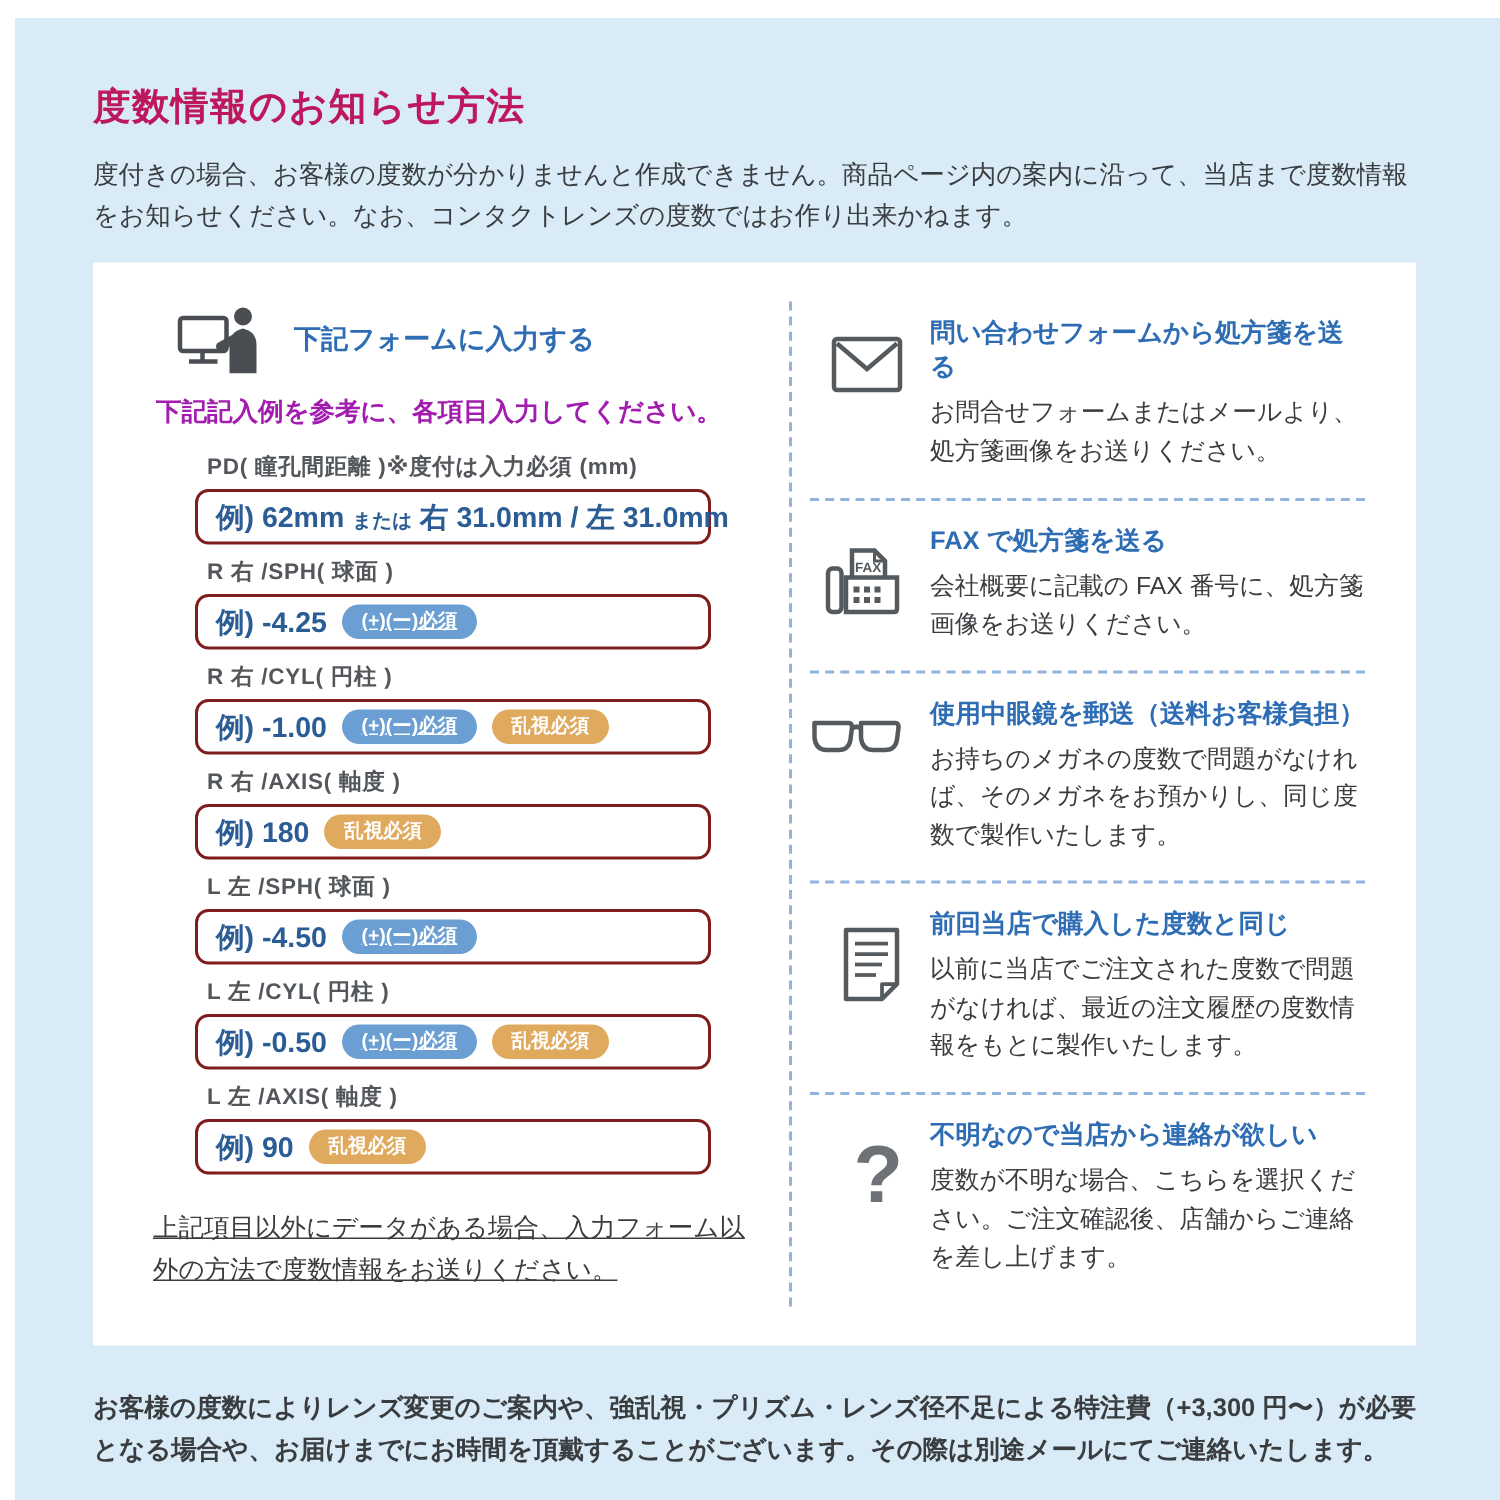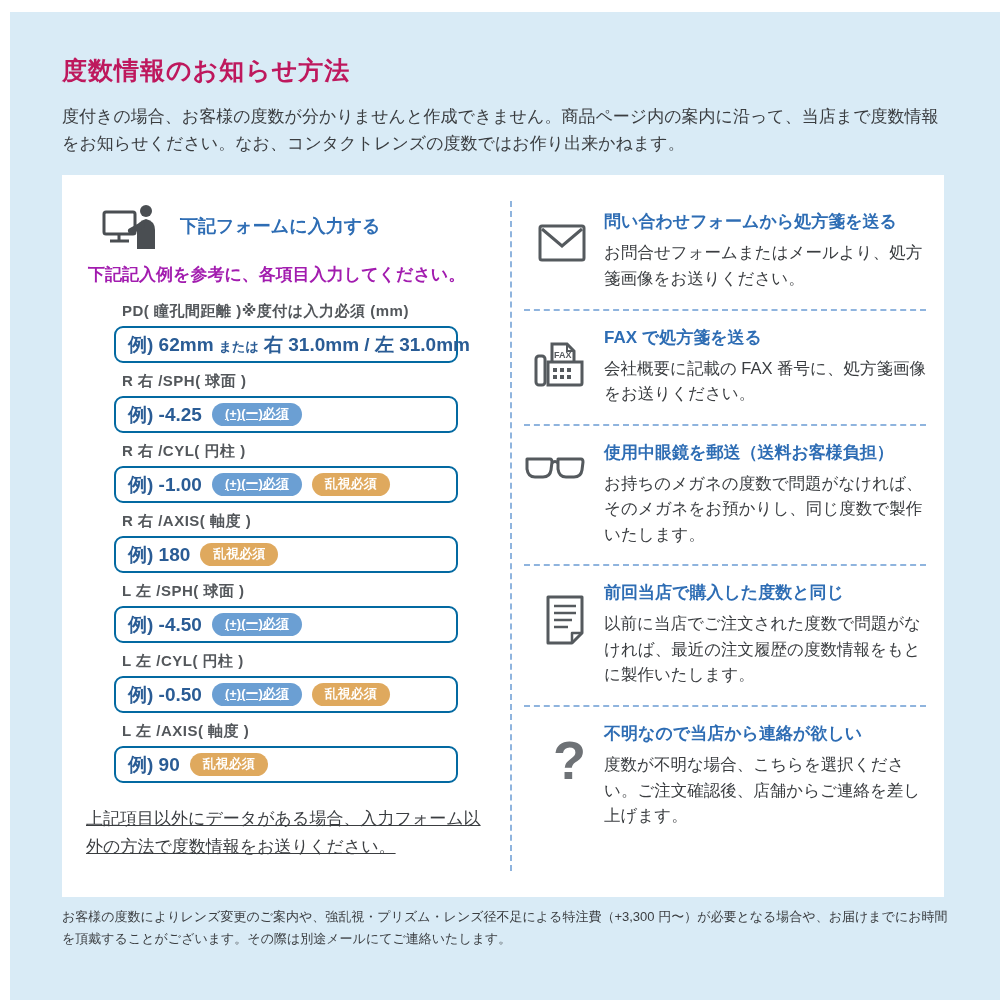--- a/index.html
+++ b/index.html
@@ -19,35 +19,35 @@
   .page-title{
     font-size:25px; font-weight:bold; color:#be185d;
     letter-spacing:1px; margin-bottom:16px;
   }
   .intro{
     font-size:17px; color:#3a3d40; line-height:1.6;
     font-weight:500; max-width:880px; margin-bottom:18px;
   }
   .card{
     background:#ffffff; width:882px; height:722px;
-    display:flex; padding:20px 0;
+    display:flex; padding:20px 16px;
   }
   
   .col-left{ width:448px; padding:6px 18px 0 24px; }
   .form-header{ display:flex; align-items:center; gap:22px; margin:2px 0 14px 16px; }
   .form-header .icon-box{ width:56px; height:46px; flex:none; }
   .form-title{ font-size:18px; font-weight:bold; color:#2e6db4; }
   .instruction{ font-size:17px; color:#a21caf; font-weight:700; margin:0 0 16px 2px; }
   .fields{ margin-left:28px; width:344px; }
   .field-label{
     font-size:15px; font-weight:bold; color:#53575b;
     margin:9px 0 5px 8px; letter-spacing:0.5px;
   }
   .field-box{
-    border:2px solid #0369a1; border-radius:9px; background:#fff;
+    border:2px solid #7f1d1d; border-radius:9px; background:#fff;
     height:37px; display:flex; align-items:center; gap:10px;
     padding:0 12px;
   }
   .example{ font-size:19px; font-weight:bold; color:#2a5c95; white-space:nowrap; }
   .example .connector{ font-size:13px; }
   .pill{
     border-radius:999px; color:#ffffff; font-size:13px; font-weight:bold;
     padding:3px 13px; white-space:nowrap; line-height:1.3;
   }
   .pill-blue{ background:#6b9fd3;text-decoration:underline; }
@@ -69,22 +69,22 @@
   .method-title{ font-size:17px; font-weight:bold; color:#2e6db4; margin-bottom:7px; }
   .method-body{
     font-size:16.5px; color:#3a3d40; line-height:1.55;
     font-weight:500; max-width:336px;
   }
   .question-glyph{
     font-size:54px; font-weight:bold; color:#6e7276; line-height:0.9;
     font-family:"Liberation Sans",sans-serif;
   }
   .footer-note{
-    margin-top:9px; font-size:13px; color:#3a3d40;
-    line-height:1.65; font-weight:400; max-width:905px;
+    margin-top:28px; font-size:17px; color:#3a3d40;
+    line-height:1.65; font-weight:700; max-width:905px;
   }
   svg{ display:block; }
 </style>
 </head>
 <body>
 
 <div class="viewport">
 
   <div class="page-title">度数情報のお知らせ方法</div>
   <div class="intro">度付きの場合、お客様の度数が分かりませんと作成できません。商品ページ内の案内に沿って、当店まで度数情報をお知らせください。なお、コンタクトレンズの度数ではお作り出来かねます。</div>

